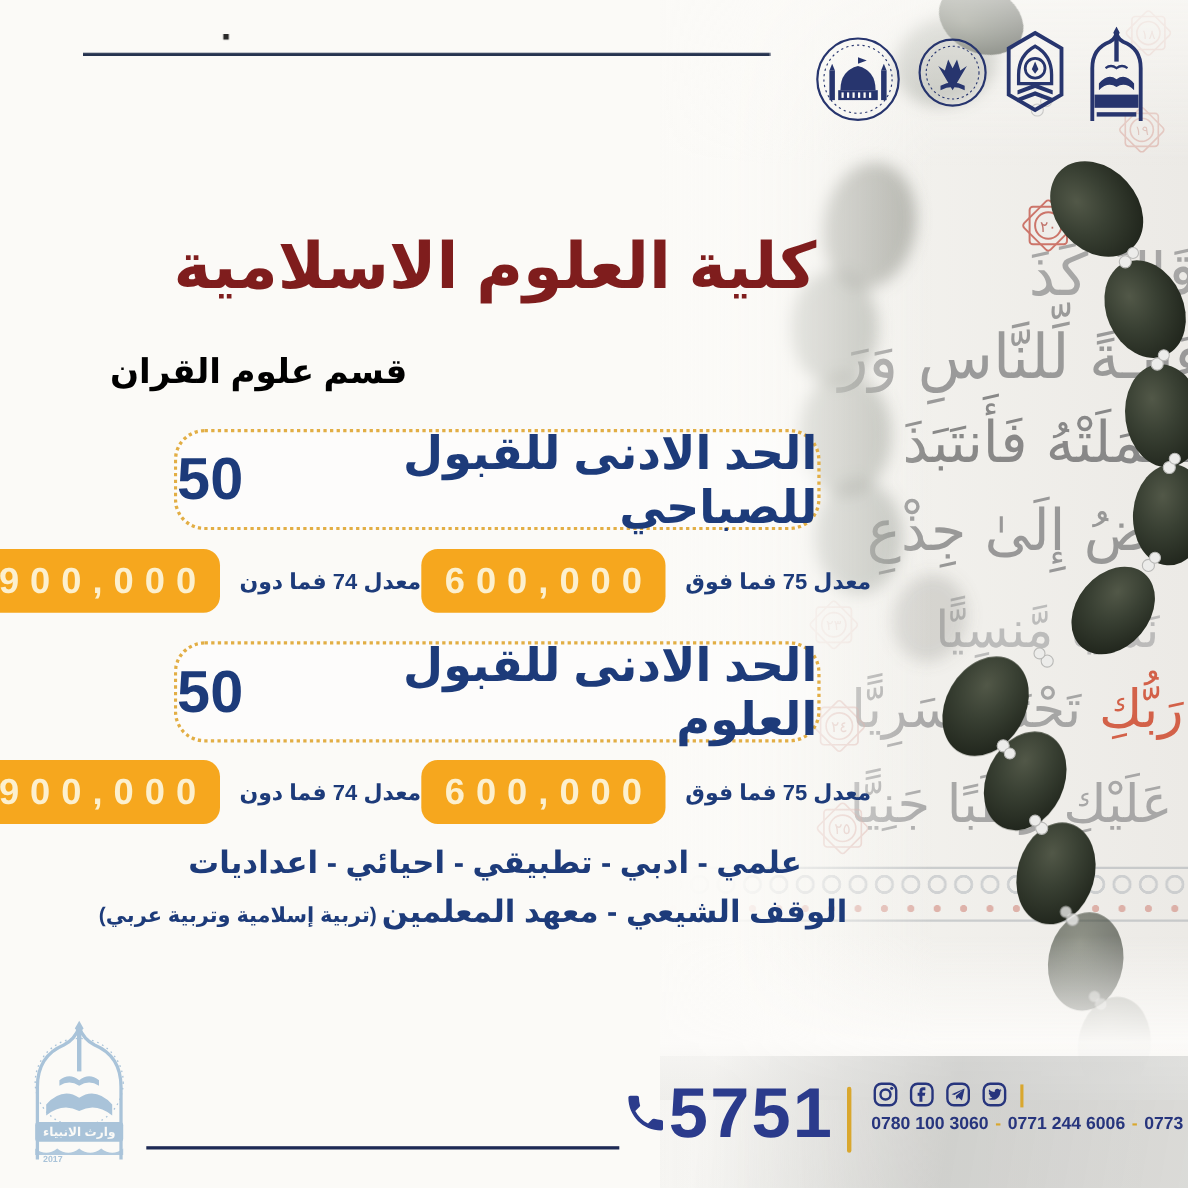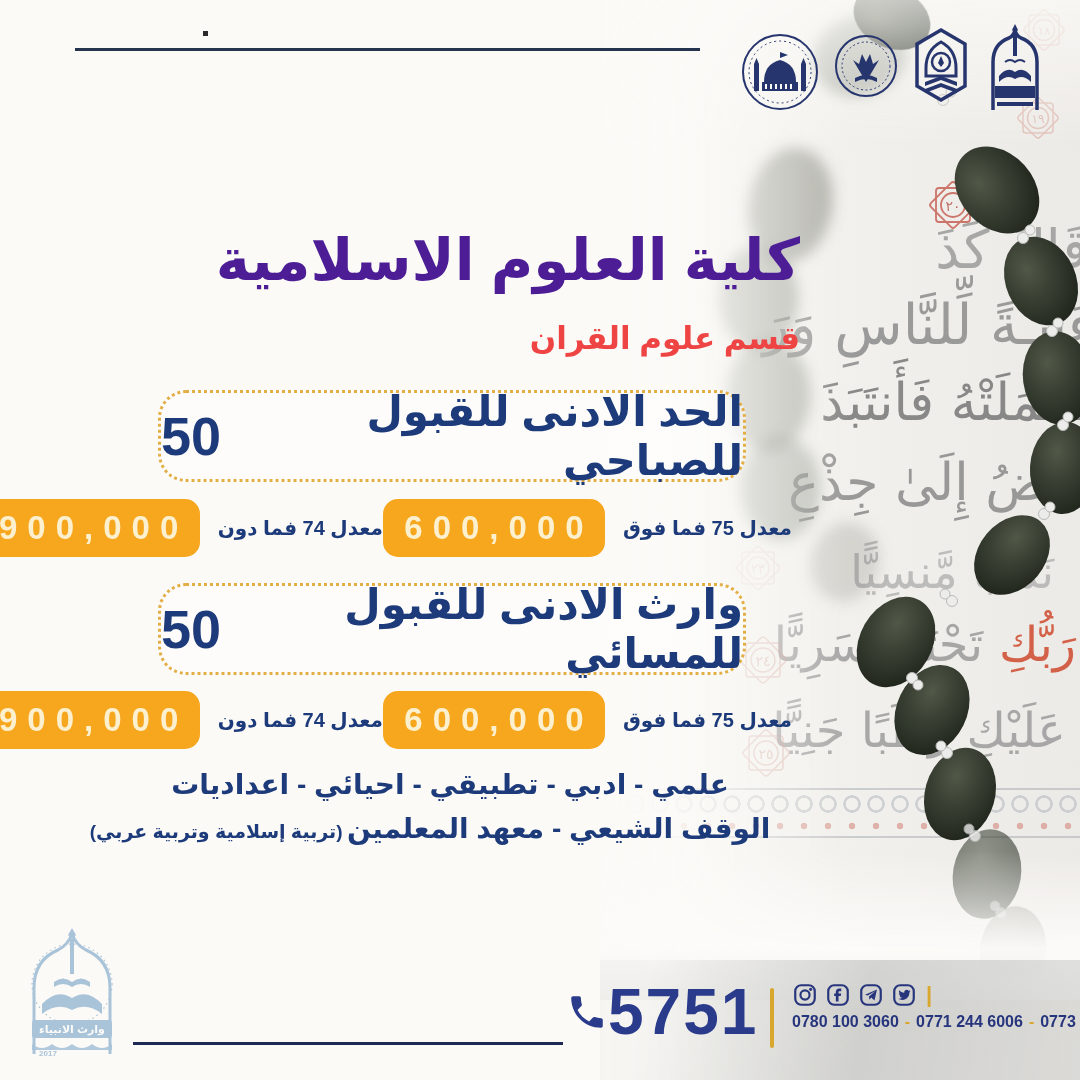--- a/index.html
+++ b/index.html
@@ -29,24 +29,24 @@
   .fade-bottom { position:absolute; left:0; top:850px; width:100%; height:150px;
       background:linear-gradient(to bottom,rgba(252,251,249,0),rgba(252,251,249,.95) 65%,#f3f2ef 100%); }
   .table-corner { position:absolute; left:0; top:960px; width:100%; height:120px;
       background:linear-gradient(100deg,rgba(214,214,211,.15) 10%,rgba(186,187,185,.6) 55%,rgba(204,205,203,.55) 100%); }
 
   
   .top-line { left:75px; top:48px; width:625px; height:3px; background:#26334f; }
   .top-dot  { left:203px; top:31px; width:5px; height:5px; background:#2a2a2a; }
   .logos { left:740px; top:24px; display:flex; gap:13px; align-items:flex-start; }
 
-  .title { left:100px; top:226px; width:700px; direction:rtl;
-           font-size:58px; font-weight:800; color:#4c1d95; }
-  .subtitle { left:100px; top:320px; width:700px; text-align:right; direction:rtl;
-              font-size:31px; font-weight:700; color:#ef4444; }
+  .title { left:100px; top:208px; width:700px; text-align:center; direction:rtl;
+           font-size:58px; font-weight:800; color:#7f1d1d; }
+  .subtitle { left:100px; top:320px; width:700px; text-align:left; direction:rtl;
+              font-size:31px; font-weight:700; color:#000000; }
 
   .dashed-box { left:158px; width:588px; height:92px; border:3px dotted #e2ae45; border-radius:28px;
                 display:flex; direction:rtl; align-items:center; justify-content:center; gap:26px;
                 background:rgba(255,255,255,.45); }
   .box-1 { top:390px; } .box-2 { top:583px; }
   .box-heading { font-size:42px; font-weight:700; color:#1d3b7a; }
   .box-score { font-size:54px; font-weight:700; color:#1d3b7a; }
 
   .tier-row { left:48px; width:744px; height:60px; display:flex; direction:rtl;
               align-items:center; justify-content:space-between; }
@@ -266,21 +266,21 @@
     </div>
     <div class="tier">
       <span class="tier-label">معدل 74 فما دون</span>
       <div class="pill">
           <span>900,000</span>
         </div>
     </div>
   </div>
 
   <div class="abs dashed-box box-2">
-    <span class="box-heading">وارث الادنى للقبول للمسائي</span>
+    <span class="box-heading">الحد الادنى للقبول العلوم</span>
     <span class="box-score">50</span>
   </div>
   <div class="abs tier-row row-2">
     <div class="tier">
       <span class="tier-label">معدل 75 فما فوق</span>
       <div class="pill">
           <span>600,000</span>
         </div>
     </div>
     <div class="tier">

